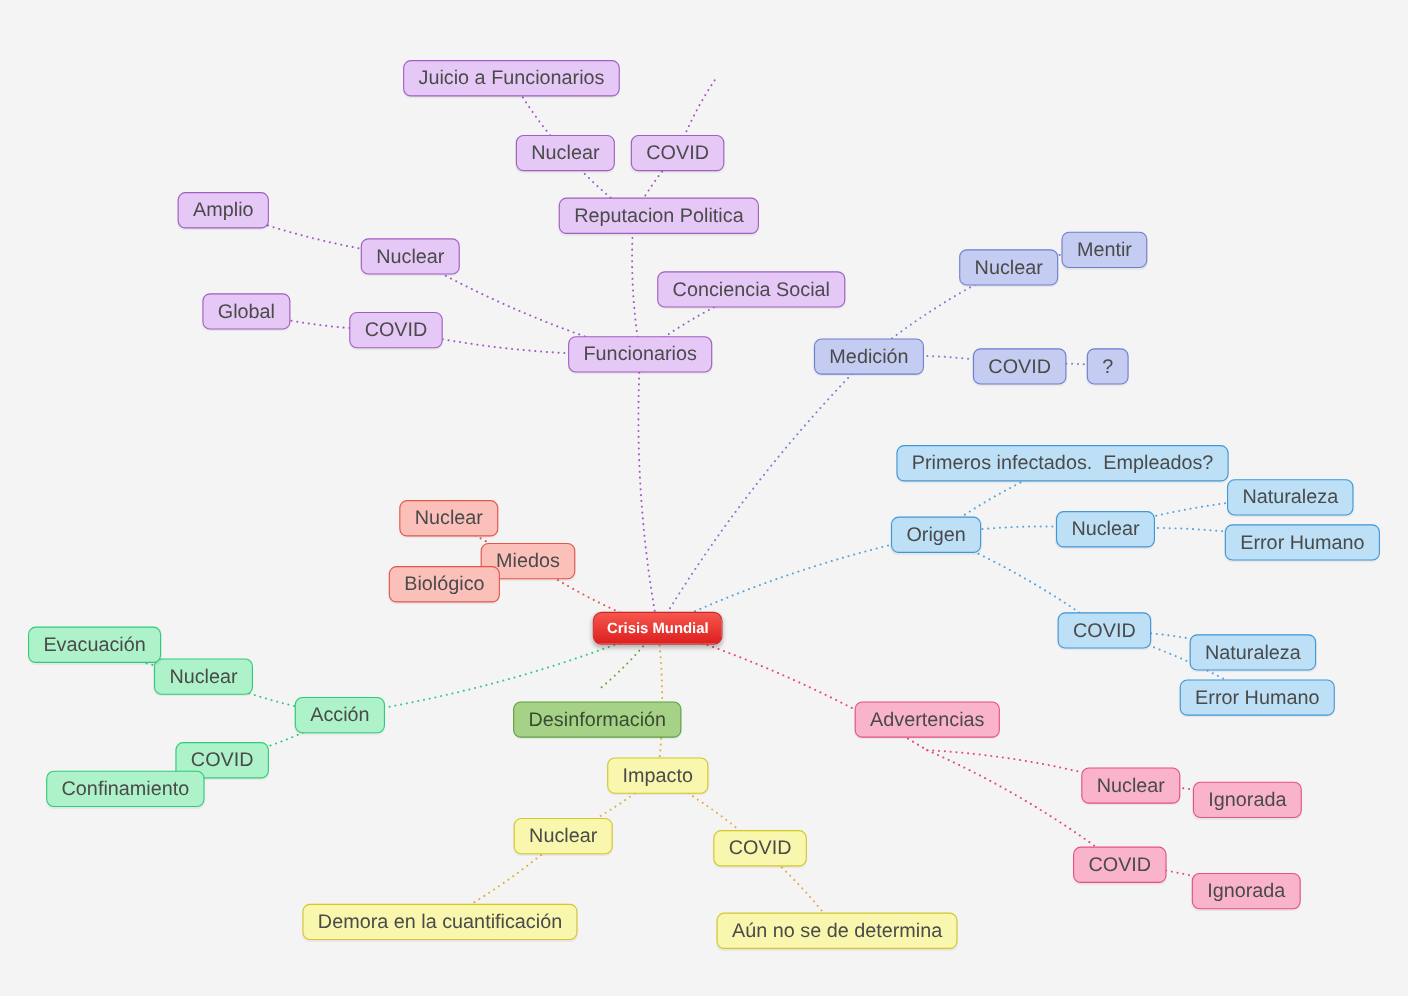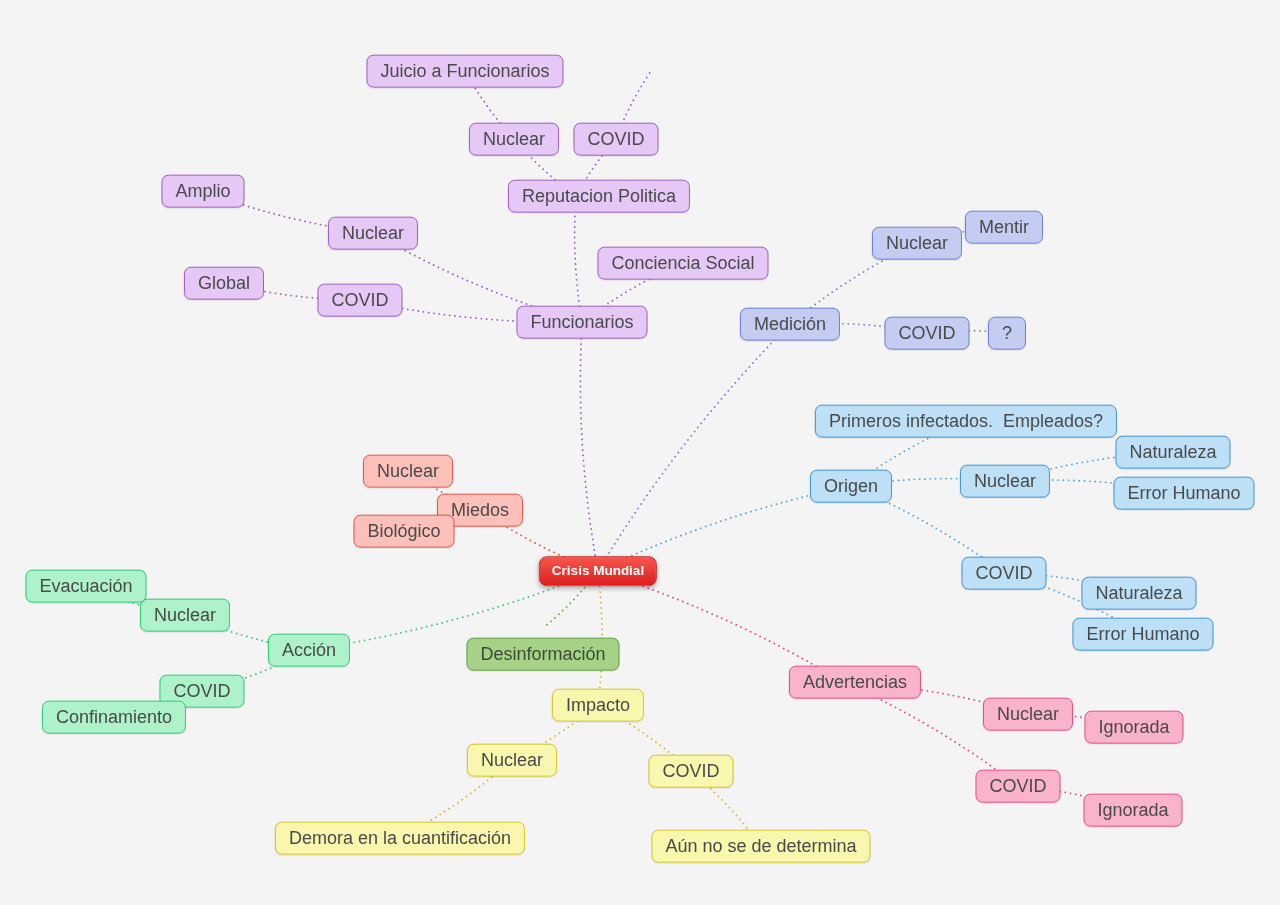--- a/index.html
+++ b/index.html
@@ -122,19 +122,19 @@
       <div class="node" style="left: 185px; top: 615px; background: rgb(173, 242, 201); border-color: rgb(46, 203, 122); color: rgb(74, 74, 74);">Nuclear</div>
       <div class="node" style="left: 86px; top: 586px; background: rgb(173, 242, 201); border-color: rgb(46, 203, 122); color: rgb(74, 74, 74);">Evacuación</div>
       <div class="node" style="left: 202px; top: 691px; background: rgb(173, 242, 201); border-color: rgb(46, 203, 122); color: rgb(74, 74, 74);">COVID</div>
       <div class="node" style="left: 114px; top: 717px; background: rgb(173, 242, 201); border-color: rgb(46, 203, 122); color: rgb(74, 74, 74);">Confinamiento</div>
       <div class="node" style="left: 543px; top: 628px; background: rgb(166, 210, 135); border-color: rgb(93, 160, 60); color: rgb(61, 74, 51); margin-top: 26px;">Desinformación</div>
       <div class="node" style="left: 598px; top: 705px; background: rgb(249, 246, 173); border-color: rgb(212, 199, 40); color: rgb(74, 74, 74);">Impacto</div>
       <div class="node" style="left: 512px; top: 760px; background: rgb(249, 246, 173); border-color: rgb(212, 199, 40); color: rgb(74, 74, 74);">Nuclear</div>
       <div class="node" style="left: 400px; top: 838px; background: rgb(249, 246, 173); border-color: rgb(212, 199, 40); color: rgb(74, 74, 74);">Demora en la cuantificación</div>
       <div class="node" style="left: 691px; top: 771px; background: rgb(249, 246, 173); border-color: rgb(212, 199, 40); color: rgb(74, 74, 74);">COVID</div>
       <div class="node" style="left: 761px; top: 846px; background: rgb(249, 246, 173); border-color: rgb(212, 199, 40); color: rgb(74, 74, 74);">Aún no se de determina</div>
-      <div class="node" style="left: 843px; top: 682px; background: rgb(249, 179, 203); border-color: rgb(232, 78, 134); color: rgb(74, 74, 74); margin-left: 12px;">Advertencias</div>
+      <div class="node" style="left: 843px; top: 654px; background: rgb(249, 179, 203); border-color: rgb(232, 78, 134); color: rgb(74, 74, 74);">Advertencias</div>
       <div class="node" style="left: 1028px; top: 714px; background: rgb(249, 179, 203); border-color: rgb(232, 78, 134); color: rgb(74, 74, 74);">Nuclear</div>
       <div class="node" style="left: 1134px; top: 727px; background: rgb(249, 179, 203); border-color: rgb(232, 78, 134); color: rgb(74, 74, 74);">Ignorada</div>
       <div class="node" style="left: 1018px; top: 786px; background: rgb(249, 179, 203); border-color: rgb(232, 78, 134); color: rgb(74, 74, 74);">COVID</div>
       <div class="node" style="left: 1133px; top: 810px; background: rgb(249, 179, 203); border-color: rgb(232, 78, 134); color: rgb(74, 74, 74);">Ignorada</div>
     </div>
 </div>
 
 </body></html>

